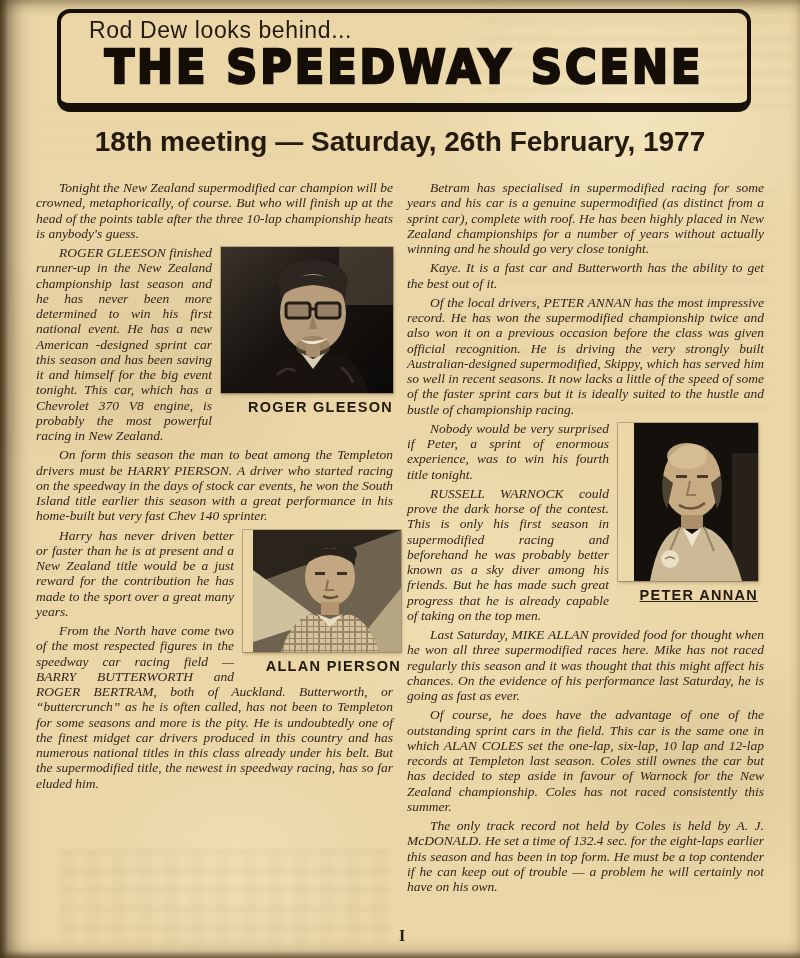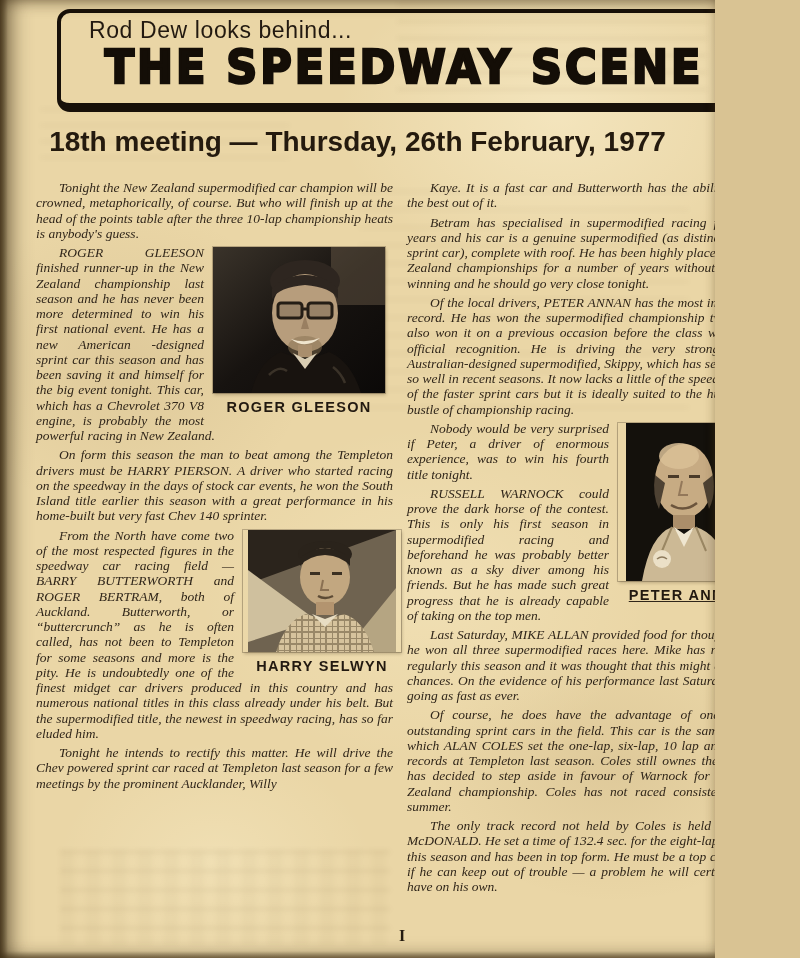--- a/index.html
+++ b/index.html
@@ -1,28 +1,27 @@
 <!DOCTYPE html>
 <html><head>
 <meta charset="utf-8">
 <style>
   html,body{margin:0;padding:0;}
   body{width:800px;height:958px;overflow:hidden;background:#d9c393;}
 
   .paper{
-    position:relative;width:690px;height:958px;overflow:hidden;
+    position:relative;width:800px;height:958px;overflow:hidden;
     font-family:"Liberation Serif",serif;
     background:
       radial-gradient(340px 240px at 78% 12%, rgba(255,246,216,.45), transparent 65%),
       radial-gradient(300px 260px at 18% 38%, rgba(122,92,50,.10), transparent 60%),
       radial-gradient(380px 280px at 60% 62%, rgba(255,244,210,.30), transparent 60%),
       radial-gradient(300px 220px at 86% 80%, rgba(120,90,48,.10), transparent 62%),
       radial-gradient(260px 200px at 30% 90%, rgba(255,246,214,.28), transparent 60%),
       #ead6a6;
-    padding-left: 25px;
   }
 
   
   .vignette{position:absolute;inset:0;pointer-events:none;z-index:9;
     box-shadow:
       inset 18px 0 22px -10px rgba(64,48,24,.85),
       inset 0 10px 16px -10px rgba(64,48,24,.55),
       inset -7px 0 14px -10px rgba(100,80,44,.40),
       inset 0 -12px 18px -12px rgba(64,48,24,.50);}
   .edge-left{position:absolute;left:0;top:0;bottom:0;width:8px;z-index:9;
@@ -54,21 +53,21 @@
 
   .headline{position:absolute;left:0;top:126px;width:100%;margin:0;text-align:center;z-index:2;
     font-family:"Liberation Sans",sans-serif;font-weight:bold;font-size:28px;color:#241a0e;letter-spacing:0;}
 
   
   .columns{position:absolute;left:36px;top:180px;width:728px;display:flex;gap:14px;z-index:3;}
   .col{width:357px;font-size:13.5px;font-style:italic;line-height:1.13;
     text-align:justify;color:#30261a;}
   .col p{margin:0 0 4px;text-indent:1.7em;font-family:Liberation Serif, serif;}
 
-  figure.float-photo{float:right;margin:2px 8px 5px 9px;text-align:center;}
+  figure.float-photo{float:right;margin:2px 0 5px 9px;text-align:right;}
   figure.float-photo .frame{display:block;line-height:0;
     box-shadow:0 0 0 1px rgba(40,28,14,.25), 1px 2px 3px rgba(60,44,20,.25);}
   figure.float-photo figcaption{font-family:"Liberation Sans",sans-serif;font-style:normal;
     font-weight:bold;font-size:14.5px;letter-spacing:1.3px;margin-top:6px;color:#221910;white-space:nowrap;}
   figure.gleeson{width:172px;}
   figure.pierson{width:158px;margin-right:-8px;}
   figure.annan{width:140px;margin-right:6px;text-decoration:underline;}
 
   .page-number{position:absolute;left:399px;top:927px;z-index:3;
     font-family:"Liberation Serif",serif;font-weight:bold;font-size:16px;color:#241b10;}
@@ -81,21 +80,21 @@
   <div class="ghost g1"></div>
   <div class="ghost g2"></div>
   <div class="ghost g3"></div>
   <div class="ghost g4"></div>
 
   <header class="masthead">
     <div class="kicker">Rod Dew looks behind...</div>
     <div class="masthead-title">THE SPEEDWAY SCENE</div>
   </header>
 
-  <h1 class="headline">18th meeting — Thursday, 26th February, 1977</h1>
+  <h1 class="headline">18th meeting — Saturday, 26th February, 1977</h1>
 
   <main class="columns">
 
     <section class="col">
       <p>Tonight the New Zealand supermodified car champion will be crowned, metaphorically, of course. But who will finish up at the head of the points table after the three 10-lap championship heats is anybody's guess.</p>
 
       <figure class="float-photo gleeson">
         <span class="frame">
           <svg width="172" height="146" viewBox="0 0 172 146">
             <defs>
@@ -149,30 +148,30 @@
             <path d="M52 36 Q60 26 77 25 Q94 26 102 36 L102 28 Q90 18 77 18 Q64 18 52 28 Z" fill="#2a231b"></path>
             <rect x="62" y="42" width="10" height="3" fill="#3b3022"></rect>
             <rect x="84" y="42" width="10" height="3" fill="#3b3022"></rect>
             <path d="M75 50 L73 60 L81 60" stroke="#8a7052" stroke-width="2" fill="none"></path>
             <path d="M70 66 Q77 70 85 66" stroke="#5d4b35" stroke-width="2.5" fill="none"></path>
             <rect x="68" y="72" width="18" height="13" fill="#b3946f"></rect>
             <path d="M28 122 Q38 90 58 84 L77 90 L96 84 Q116 90 126 122 Z" fill="url(#chk)"></path>
             <path d="M64 84 L77 97 L90 84 L77 89 Z" fill="#e8ddc3"></path>
           </svg>
         </span>
-        <figcaption>HARRY SELWYN</figcaption>
+        <figcaption>ALLAN PIERSON</figcaption>
       </figure>
 
+      <p>Harry has never driven better or faster than he is at present and a New Zealand title would be a just reward for the contribution he has made to the sport over a great many years.</p>
       <p>From the North have come two of the most respected figures in the speedway car racing field — BARRY BUTTERWORTH and ROGER BERTRAM, both of Auckland. Butterworth, or “buttercrunch” as he is often called, has not been to Templeton for some seasons and more is the pity. He is undoubtedly one of the finest midget car drivers produced in this country and has numerous national titles in this class already under his belt. But the supermodified title, the newest in speedway racing, has so far eluded him.</p>
-      <p>Tonight he intends to rectify this matter. He will drive the Chev powered sprint car raced at Templeton last season for a few meetings by the prominent Aucklander, Willy</p>
     </section>
 
     <section class="col">
+      <p>Betram has specialised in supermodified racing for some years and his car is a genuine supermodified (as distinct from a sprint car), complete with roof. He has been highly placed in New Zealand championships for a number of years without actually winning and he should go very close tonight.</p>
       <p>Kaye. It is a fast car and Butterworth has the ability to get the best out of it.</p>
-      <p>Betram has specialised in supermodified racing for some years and his car is a genuine supermodified (as distinct from a sprint car), complete with roof. He has been highly placed in New Zealand championships for a number of years without actually winning and he should go very close tonight.</p>
       <p>Of the local drivers, PETER ANNAN has the most impressive record. He has won the supermodified championship twice and also won it on a previous occasion before the class was given official recognition. He is driving the very strongly built Australian-designed supermodified, Skippy, which has served him so well in recent seasons. It now lacks a little of the speed of some of the faster sprint cars but it is ideally suited to the hustle and bustle of championship racing.</p>
 
       <figure class="float-photo annan">
         <span class="frame">
           <svg width="124" height="158" viewBox="0 0 124 158">
             <rect width="124" height="158" fill="#14110c"></rect>
             <rect x="98" y="30" width="26" height="128" fill="#3a3226" opacity=".5"></rect>
             <ellipse cx="58" cy="58" rx="29" ry="37" fill="#c7ab83"></ellipse>
             <ellipse cx="53" cy="33" rx="20" ry="13" fill="#d9c096" opacity=".85"></ellipse>
             <path d="M29 52 Q26 72 33 86 L39 60 Z" fill="#4e4233"></path>
@@ -185,21 +184,21 @@
             <path d="M16 158 Q24 112 46 104 L58 113 L70 104 Q96 112 108 158 Z" fill="#ccb995"></path>
             <path d="M48 104 L58 124 L68 104 L58 111 Z" fill="#efe6d0"></path>
             <path d="M46 104 L36 128 M70 104 L80 128" stroke="#9a8763" stroke-width="2" fill="none"></path>
             <circle cx="36" cy="136" r="9" fill="#eee4cc" opacity=".9"></circle>
             <path d="M31 136 q5 -4 10 0" stroke="#8d7a5c" stroke-width="1.5" fill="none"></path>
           </svg>
         </span>
         <figcaption>PETER ANNAN</figcaption>
       </figure>
 
-      <p>Nobody would be very surprised if Peter, a driver of enormous experience, was to win his fourth title tonight.</p>
+      <p>Nobody would be very surprised if Peter, a sprint of enormous experience, was to win his fourth title tonight.</p>
       <p>RUSSELL WARNOCK could prove the dark horse of the contest. This is only his first season in supermodified racing and beforehand he was probably better known as a sky diver among his friends. But he has made such great progress that he is already capable of taking on the top men.</p>
       <p>Last Saturday, MIKE ALLAN provided food for thought when he won all three supermodified races here. Mike has not raced regularly this season and it was thought that this might affect his chances. On the evidence of his performance last Saturday, he is going as fast as ever.</p>
       <p>Of course, he does have the advantage of one of the outstanding sprint cars in the field. This car is the same one in which ALAN COLES set the one-lap, six-lap, 10 lap and 12-lap records at Templeton last season. Coles still ownes the car but has decided to step aside in favour of Warnock for the New Zealand championship. Coles has not raced consistently this summer.</p>
       <p>The only track record not held by Coles is held by A. J. McDONALD. He set a time of 132.4 sec. for the eight-laps earlier this season and has been in top form. He must be a top contender if he can keep out of trouble — a problem he will certainly not have on his own.</p>
     </section>
 
   </main>
 
   <div class="page-number">I</div>
 

